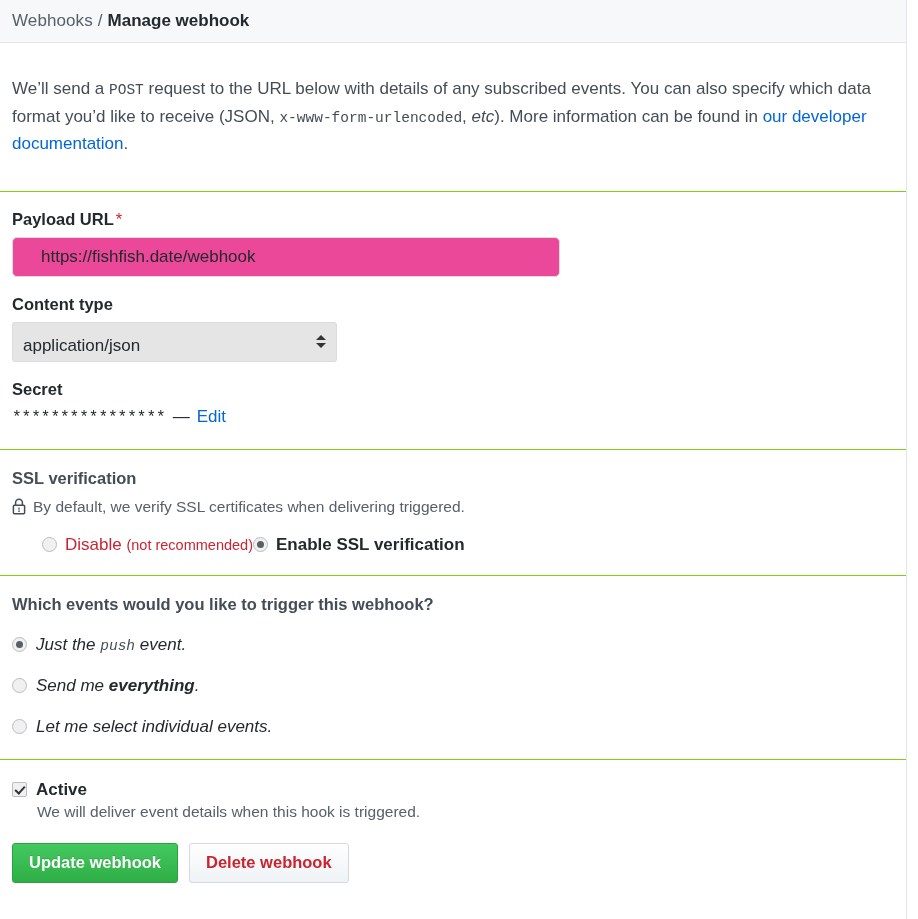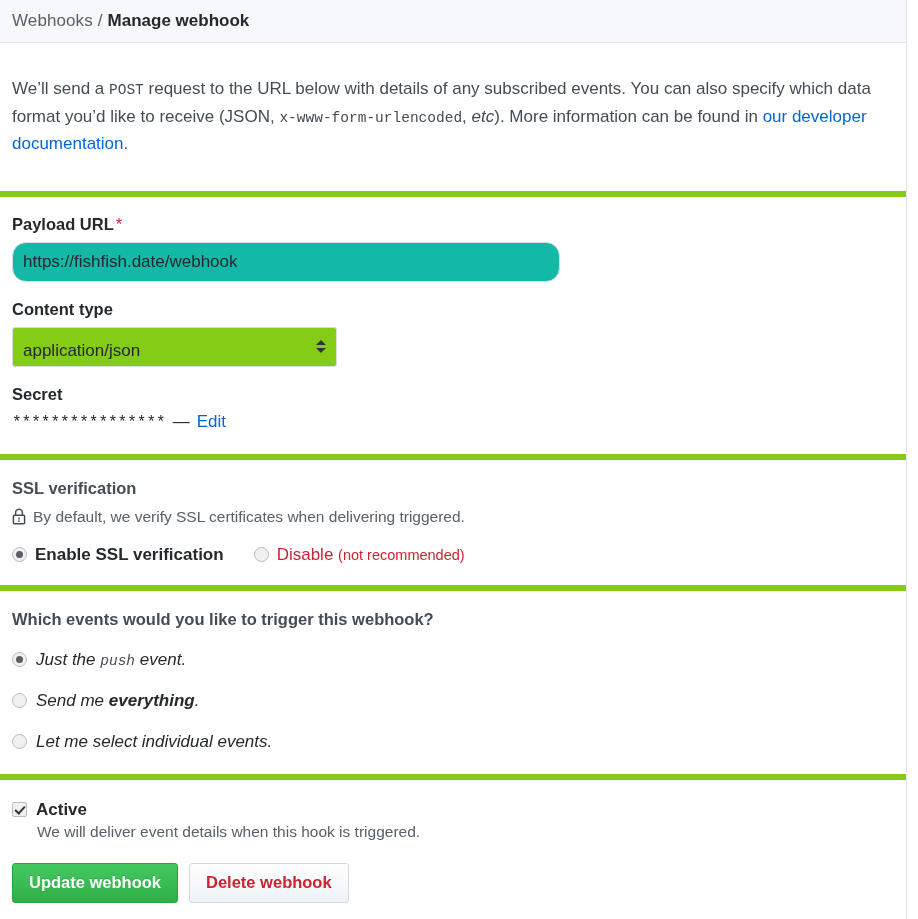--- a/index.html
+++ b/index.html
@@ -55,21 +55,21 @@
     color: #24292e;
     font-size: 17px;
     font-weight: bold;
   }
 
   
   .section {
     box-sizing: border-box;
     width: 907px;
     padding: 0 12px;
-    border-bottom: 6px solid #84cc16;
+    border-bottom: 1px solid #84cc16;
   }
   .section.last { border-bottom: none; }
 
   .intro {
     padding-top: 15px;
     padding-bottom: 16px;
     font-size: 17px;
     line-height: 1.62;
     color: #444d56;
     max-width: 882px;
@@ -98,42 +98,42 @@
   .req-star {
     color: #cb2431;
     font-weight: normal;
     margin-left: 2px;
   }
   .text-input {
     box-sizing: border-box;
     display: block;
     width: 548px;
     height: 40px;
-    padding: 6px 10px;
+    padding: 6px 28px;
     font-family: "Liberation Sans", sans-serif;
     font-size: 17px;
     color: #24292e;
-    background: #14b8a6;
+    background: #ec4899;
     border: 1px solid #d9dce0;
-    border-radius: 14px;
+    border-radius: 5px;
     outline: none;
   }
   .select-wrap {
     position: relative;
     width: 325px;
   }
   .select-box {
     box-sizing: border-box;
     width: 325px;
     height: 40px;
     padding: 14px 30px 6px 10px;
     font-family: "Liberation Sans", sans-serif;
     font-size: 17px;
     color: #24292e;
-    background: #84cc16;
+    background: #e5e5e5;
     border: 1px solid #d9dce0;
     border-radius: 3px;
     display: flex;
     align-items: center;
     cursor: pointer;
   }
   .select-arrows {
     position: absolute;
     right: 11px;
     top: 50%;
@@ -393,27 +393,27 @@
         <svg class="lock-icon" width="14" height="17" viewBox="0 0 14 17" aria-hidden="true">
           <path d="M3.6 7.2V4.7a3.4 3.4 0 0 1 6.8 0v2.5" fill="none" stroke="#444d56" stroke-width="1.5"></path>
           <rect x="1.4" y="7.2" width="11.2" height="8.6" rx="1" fill="none" stroke="#444d56" stroke-width="1.5"></rect>
           <rect x="6.3" y="9.6" width="1.4" height="2" fill="#444d56"></rect>
           <rect x="6.3" y="12.4" width="1.4" height="1.6" fill="#444d56"></rect>
         </svg>
       </span>
       <span>By default, we verify SSL certificates when delivering triggered.</span>
     </div>
     <div class="radio-row">
+      <label class="radio-opt spaced">
+        <span class="radio"></span>
+        <span class="radio-label-danger"><span>Disable</span> <span class="small">(not recommended)</span></span>
+      </label>
       <label class="radio-opt">
         <span class="radio checked"></span>
         <span class="radio-label-strong">Enable SSL verification</span>
-      </label>
-      <label class="radio-opt spaced">
-        <span class="radio"></span>
-        <span class="radio-label-danger"><span>Disable</span> <span class="small">(not recommended)</span></span>
       </label>
     </div>
   </div>
 
   <div class="section events-section">
     <h3 class="events-q">Which events would you like to trigger this webhook?</h3>
 
     <label class="event-opt">
       <span class="radio checked"></span>
       <span class="event-text"><span>Just the </span><code class="mono">push</code><span> event.</span></span>

